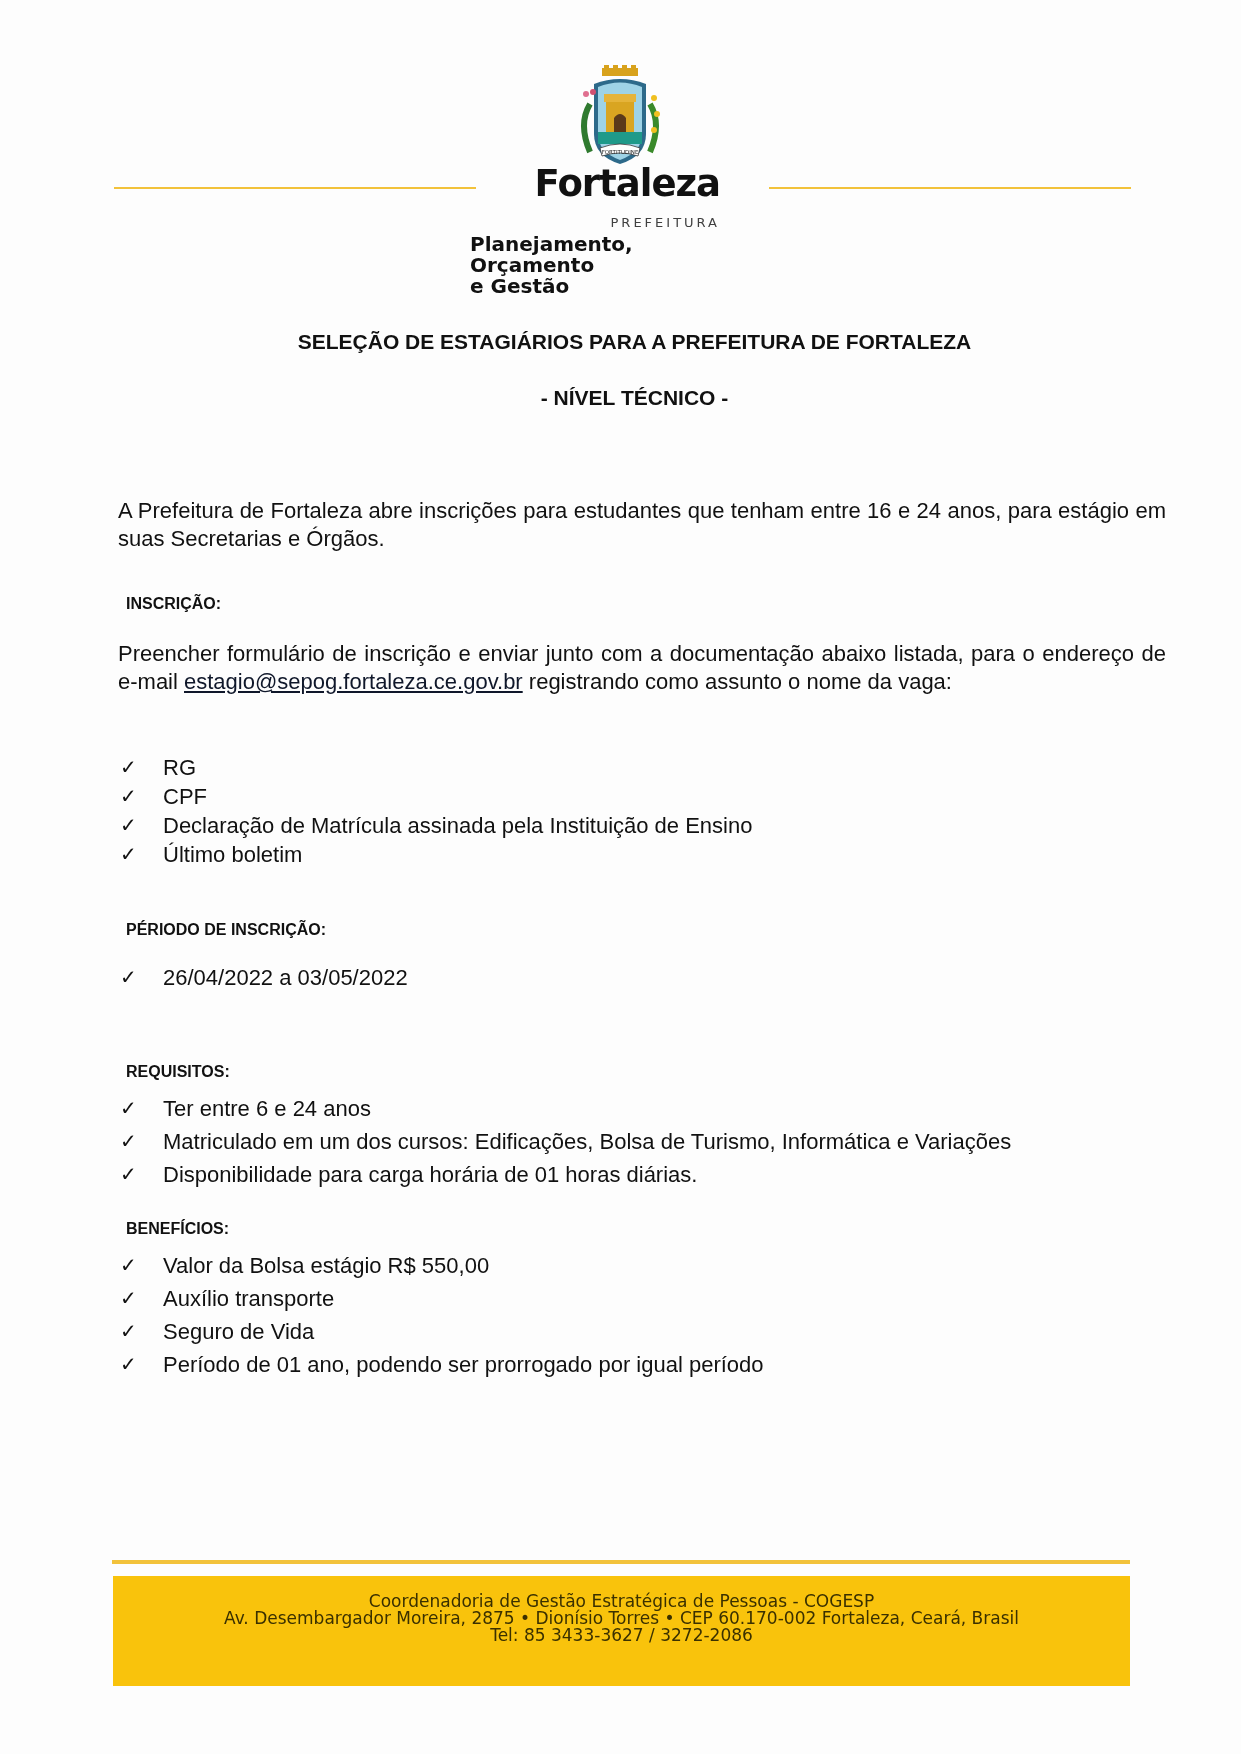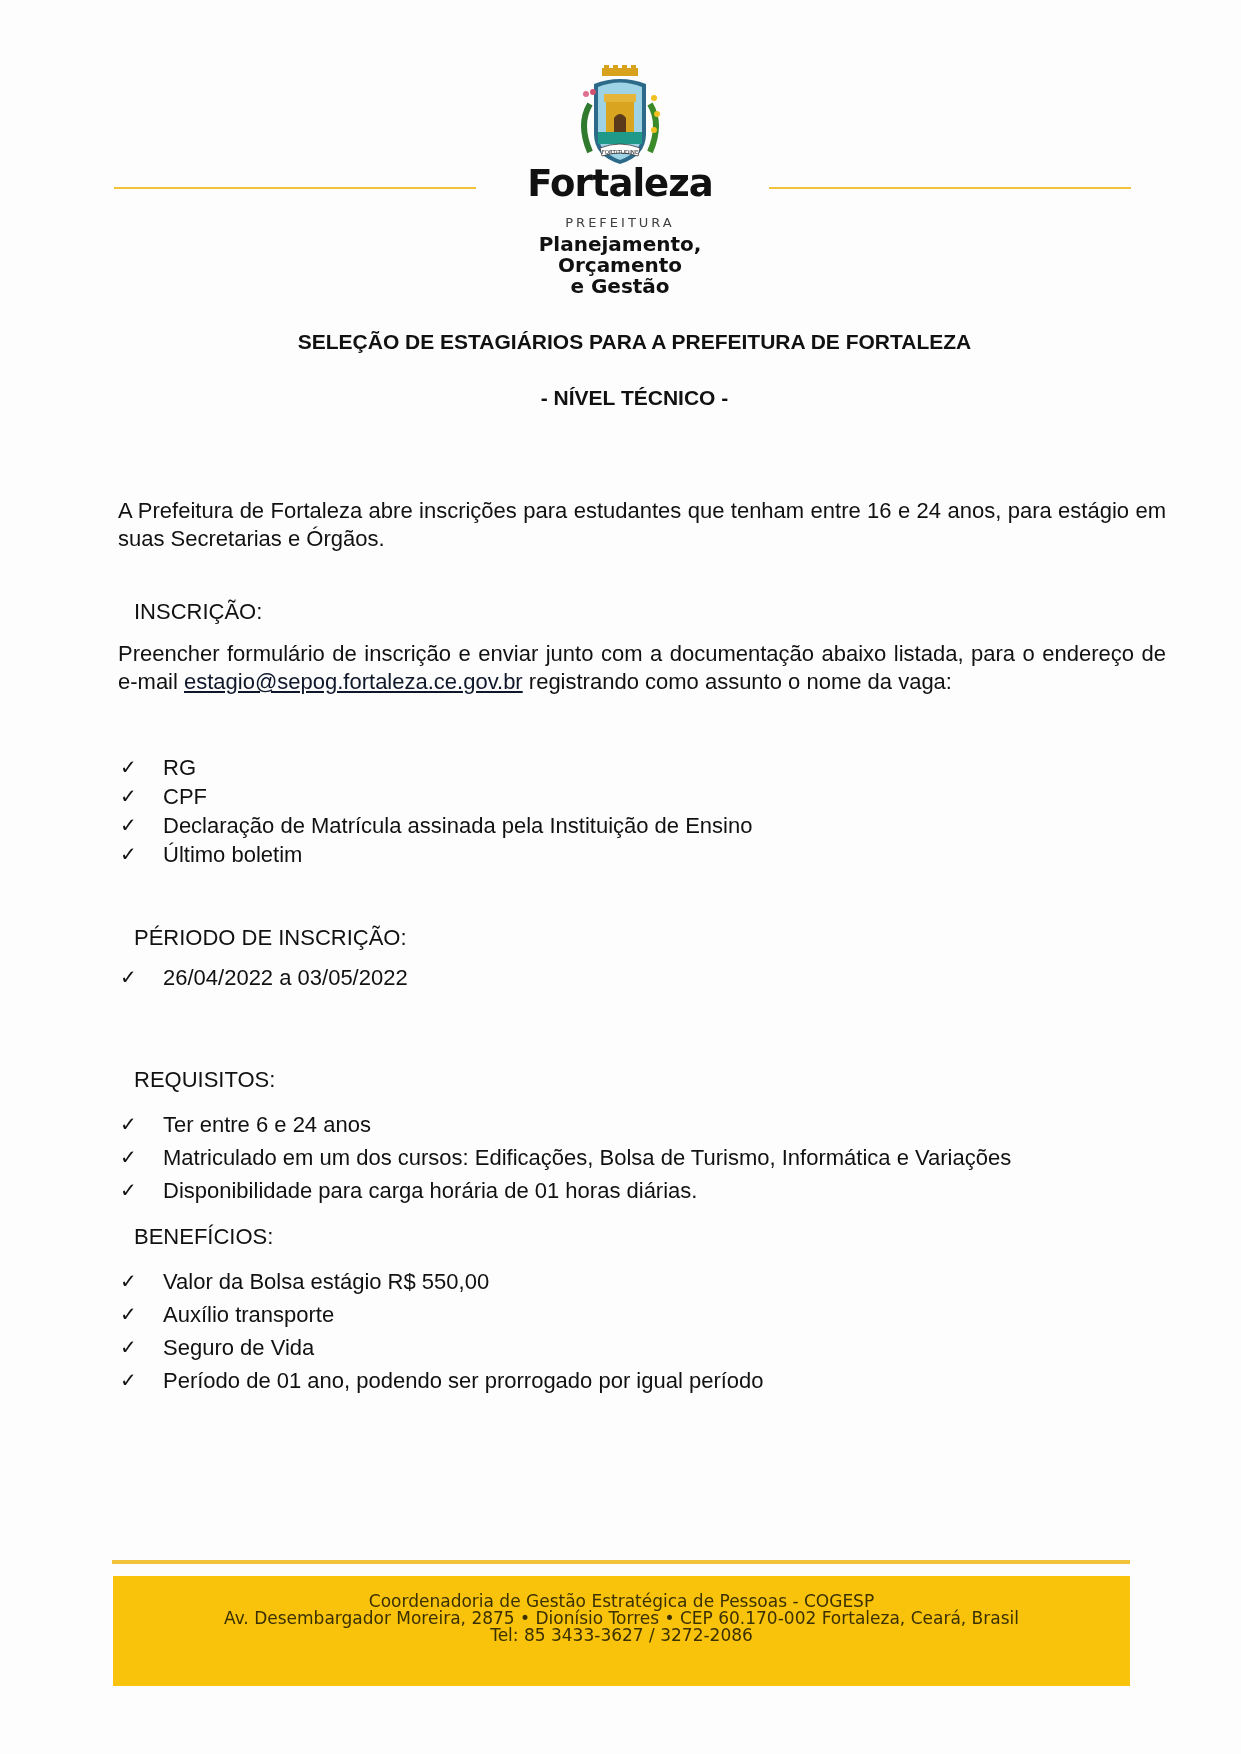--- a/index.html
+++ b/index.html
@@ -8,47 +8,47 @@
     background: #fdfdfd;
     position: relative;
     font-family: "Liberation Sans", sans-serif;
     color: #111;
     overflow: hidden;
   }
   .rule-top { position: absolute; top: 187px; height: 2px; background: #f2c23b; }
   .rule-left { left: 114px; width: 362px; }
   .rule-right { left: 769px; width: 362px; }
 
-  .logo { position: absolute; left: 520px; top: 64px; width: 200px; text-align: center; }
+  .logo { position: absolute; left: 520px; top: 64px; width: 200px; text-align: right; }
   .crest { display: block; margin: 0 auto; width: 120px; height: 104px; }
   .brand {
     font-family: "DejaVu Sans", sans-serif; font-weight: bold;
     font-size: 37px; letter-spacing: -1px; color: #111;
     margin-top: -4px; line-height: 40px;
   }
   .brand-sub {
     font-family: "DejaVu Sans", sans-serif; font-size: 13px; letter-spacing: 3px;
     color: #404040; margin-top: 11px;
   }
   .dept {
-    position: absolute; left: 470px; top: 234px; width: 300px; text-align: center;
+    position: absolute; left: 470px; top: 234px; width: 300px; 
     font-family: "DejaVu Sans", sans-serif; font-weight: bold; font-size: 20px;
     line-height: 21px; color: #111;
   }
 
   .title {
     position: absolute; left: 14px; width: 1241px; text-align: center;
     font-weight: bold; font-size: 21px; color: #111;
   }
   .t1 { top: 330px; }
   .t2 { top: 386px; }
 
   .content { position: absolute; left: 118px; width: 1048px; font-size: 22px; line-height: 28px; }
   .para { margin: 0; text-align: justify; text-align-last: left; }
-  .heading { font-weight: normal; font-size: 22px; margin: 16px; }
+  .heading { font-weight: bold; font-size: 16px; margin: 8px; }
   a.link { color: #0f172a; text-decoration: underline; }
 
   ul.checks { list-style: none; margin: 0; padding: 0; }
   ul.checks li { position: relative; padding-left: 45px; height: 29px; line-height: 29px; }
   ul.checks li .chk { position: absolute; left: 2px; top: 0; font-size: 20px; font-family: "DejaVu Sans", sans-serif; }
 
   .footer-rule { position: absolute; left: 112px; top: 1560px; width: 1018px; height: 4px; background: #f2c23b; }
   .footer {
     position: absolute; left: 113px; top: 1576px; width: 1017px; height: 110px;
     background: #f9c30c; text-align: center;

